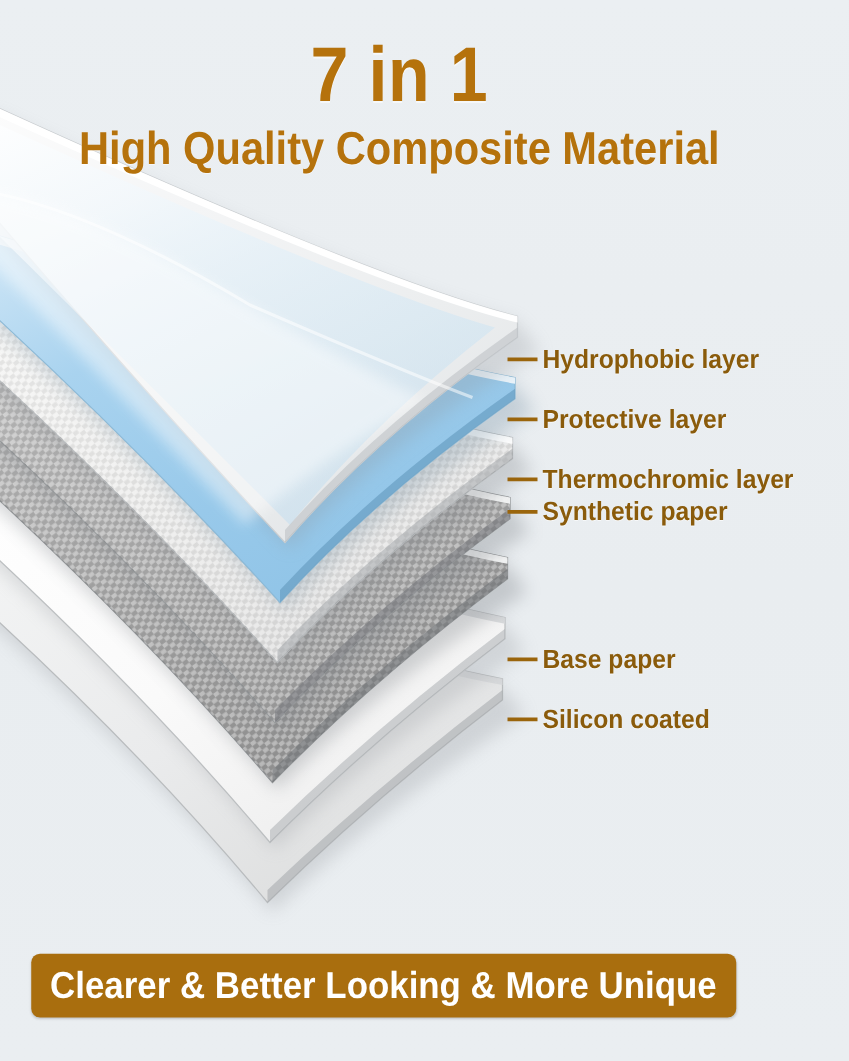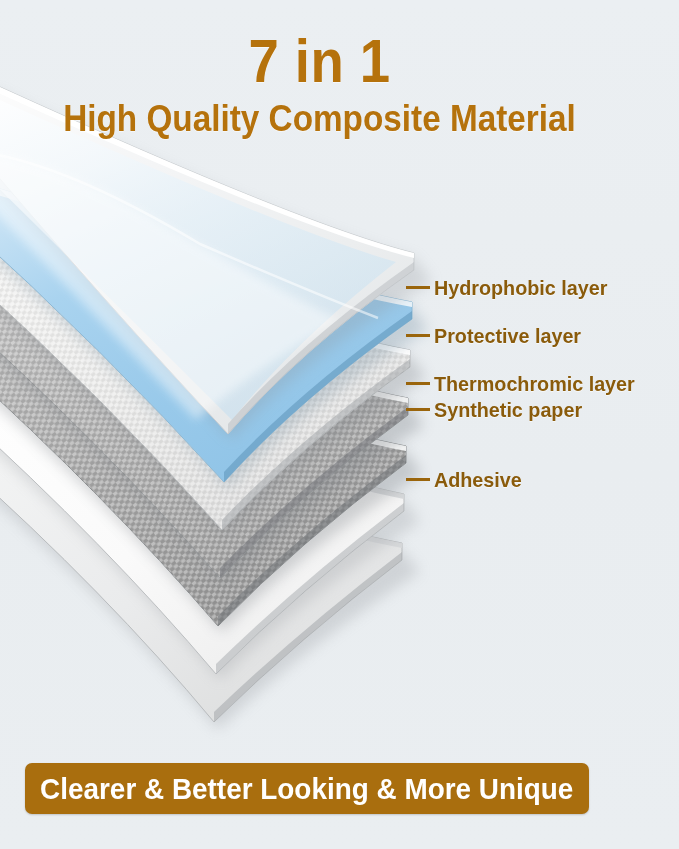--- a/index.html
+++ b/index.html
@@ -286,26 +286,30 @@
     <div class="callout" style="left:406px; top:373px;">
       <span class="dash"></span>
       <span class="ctext">Thermochromic layer</span>
     </div>
 
     <div class="callout" style="left:406px; top:399px;">
       <span class="dash"></span>
       <span class="ctext">Synthetic paper</span>
     </div>
 
-    <div class="callout" style="left:406px; top:469px;">
-      <span class="dash"></span>
-      <span class="ctext">Adhesive</span>
-    </div>
-
-
+
+    <div class="callout" style="left:406px; top:517px;">
+      <span class="dash"></span>
+      <span class="ctext">Base paper</span>
+    </div>
+
+    <div class="callout" style="left:406px; top:565px;">
+      <span class="dash"></span>
+      <span class="ctext">Silicon coated</span>
+    </div>
 
   </div>
 
   <div id="footer-banner">
     <span class="banner-text">Clearer &amp; Better Looking &amp; More Unique</span>
   </div>
 
 </div>
 
 </body></html>

